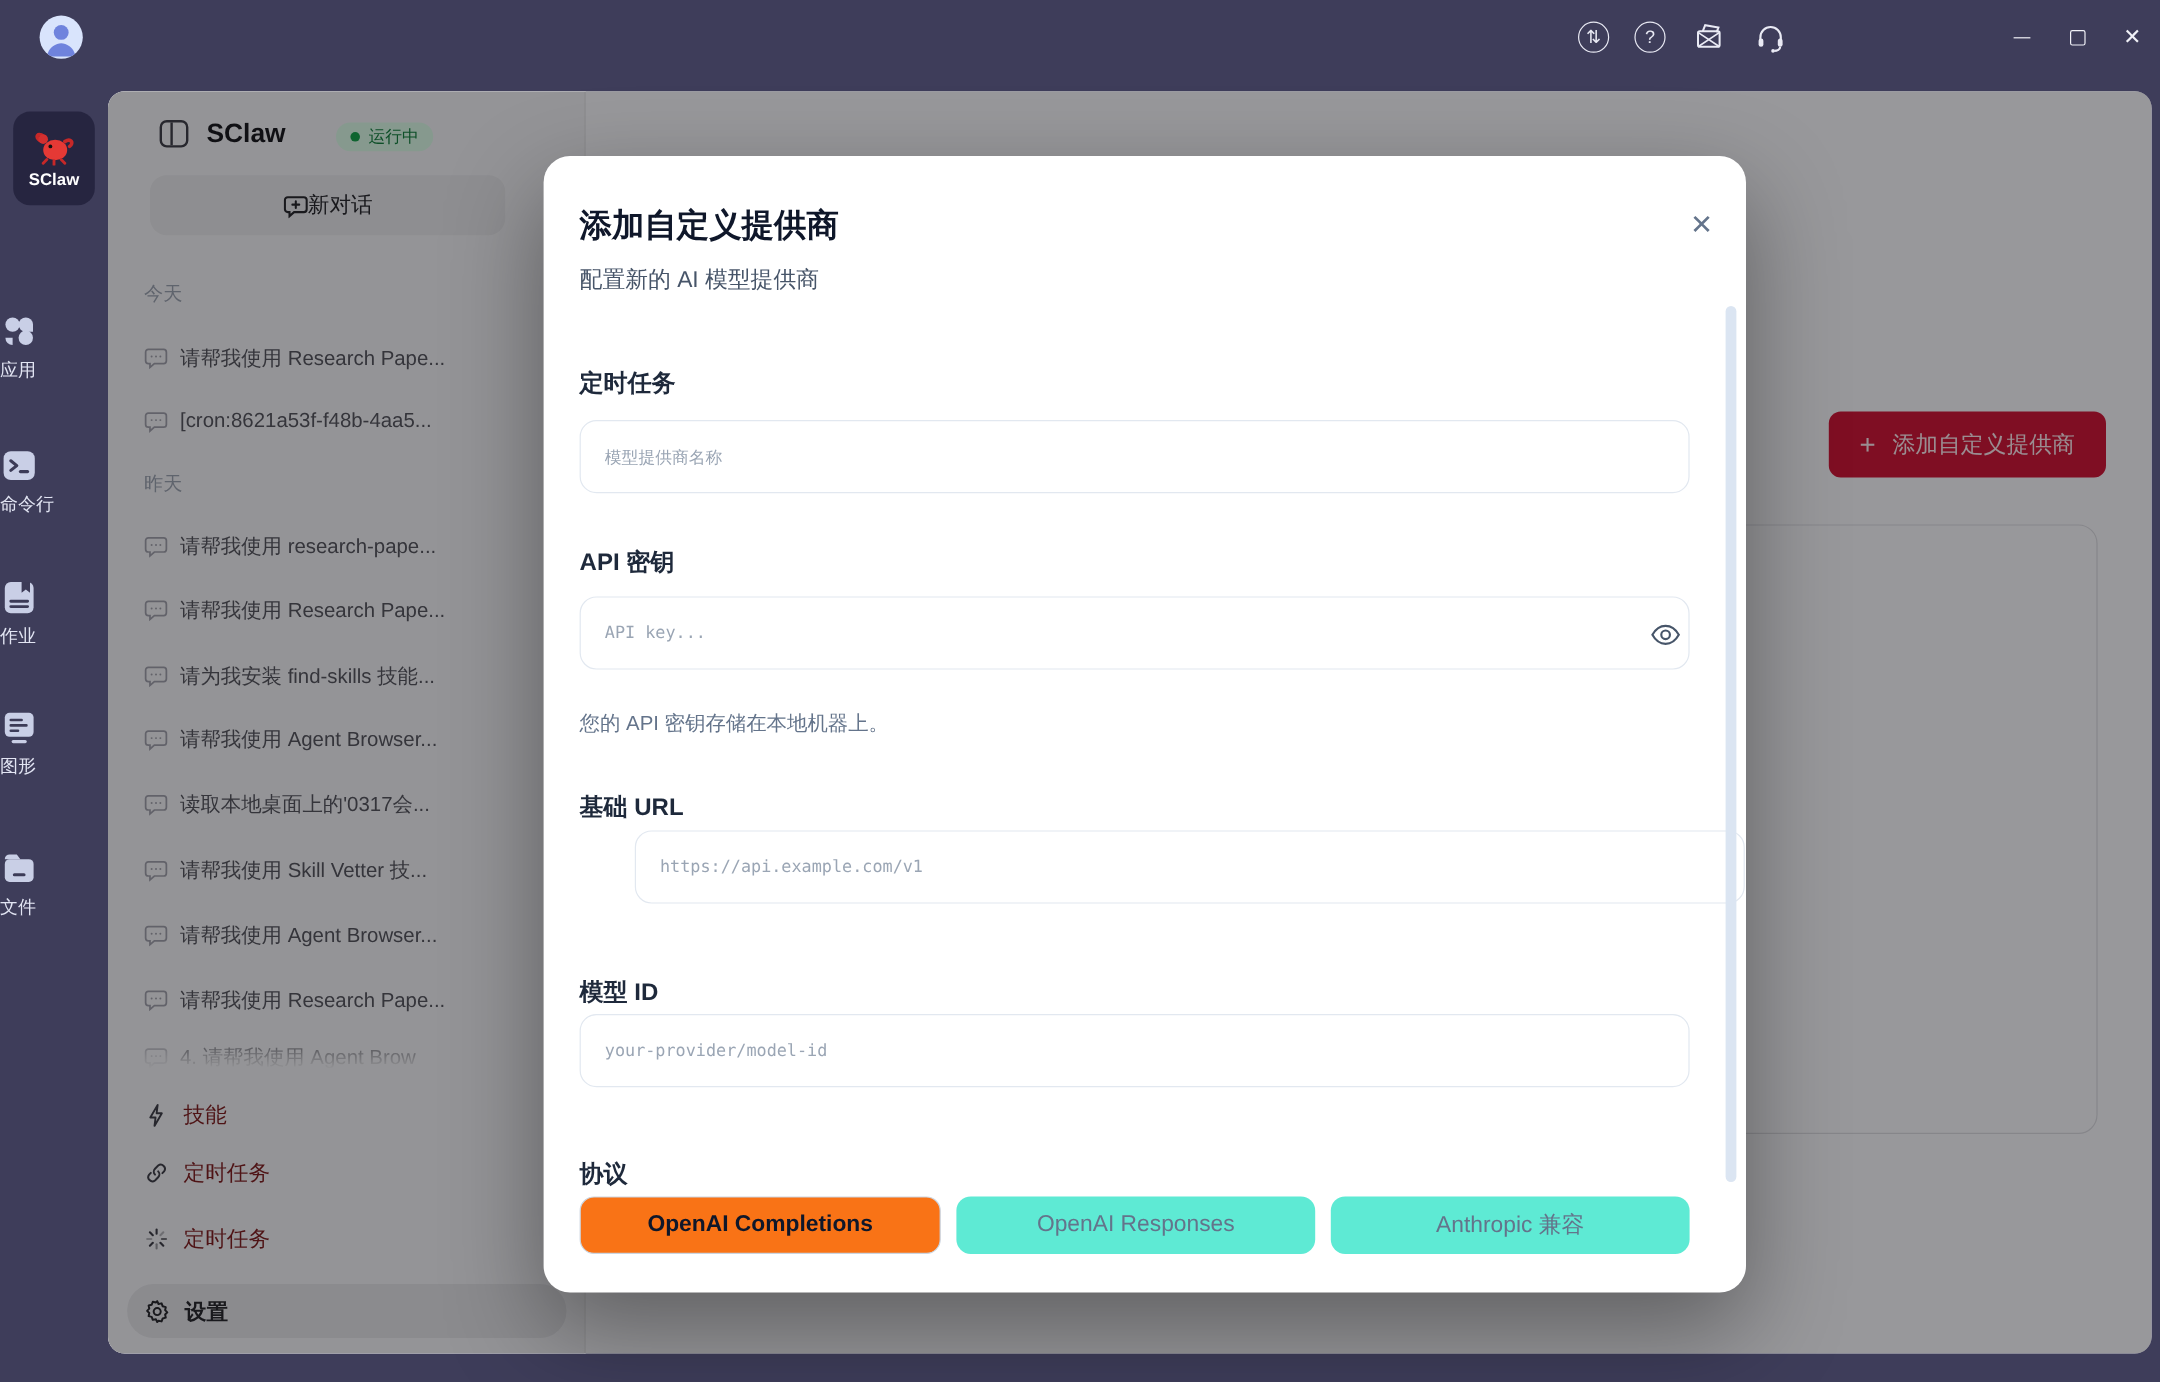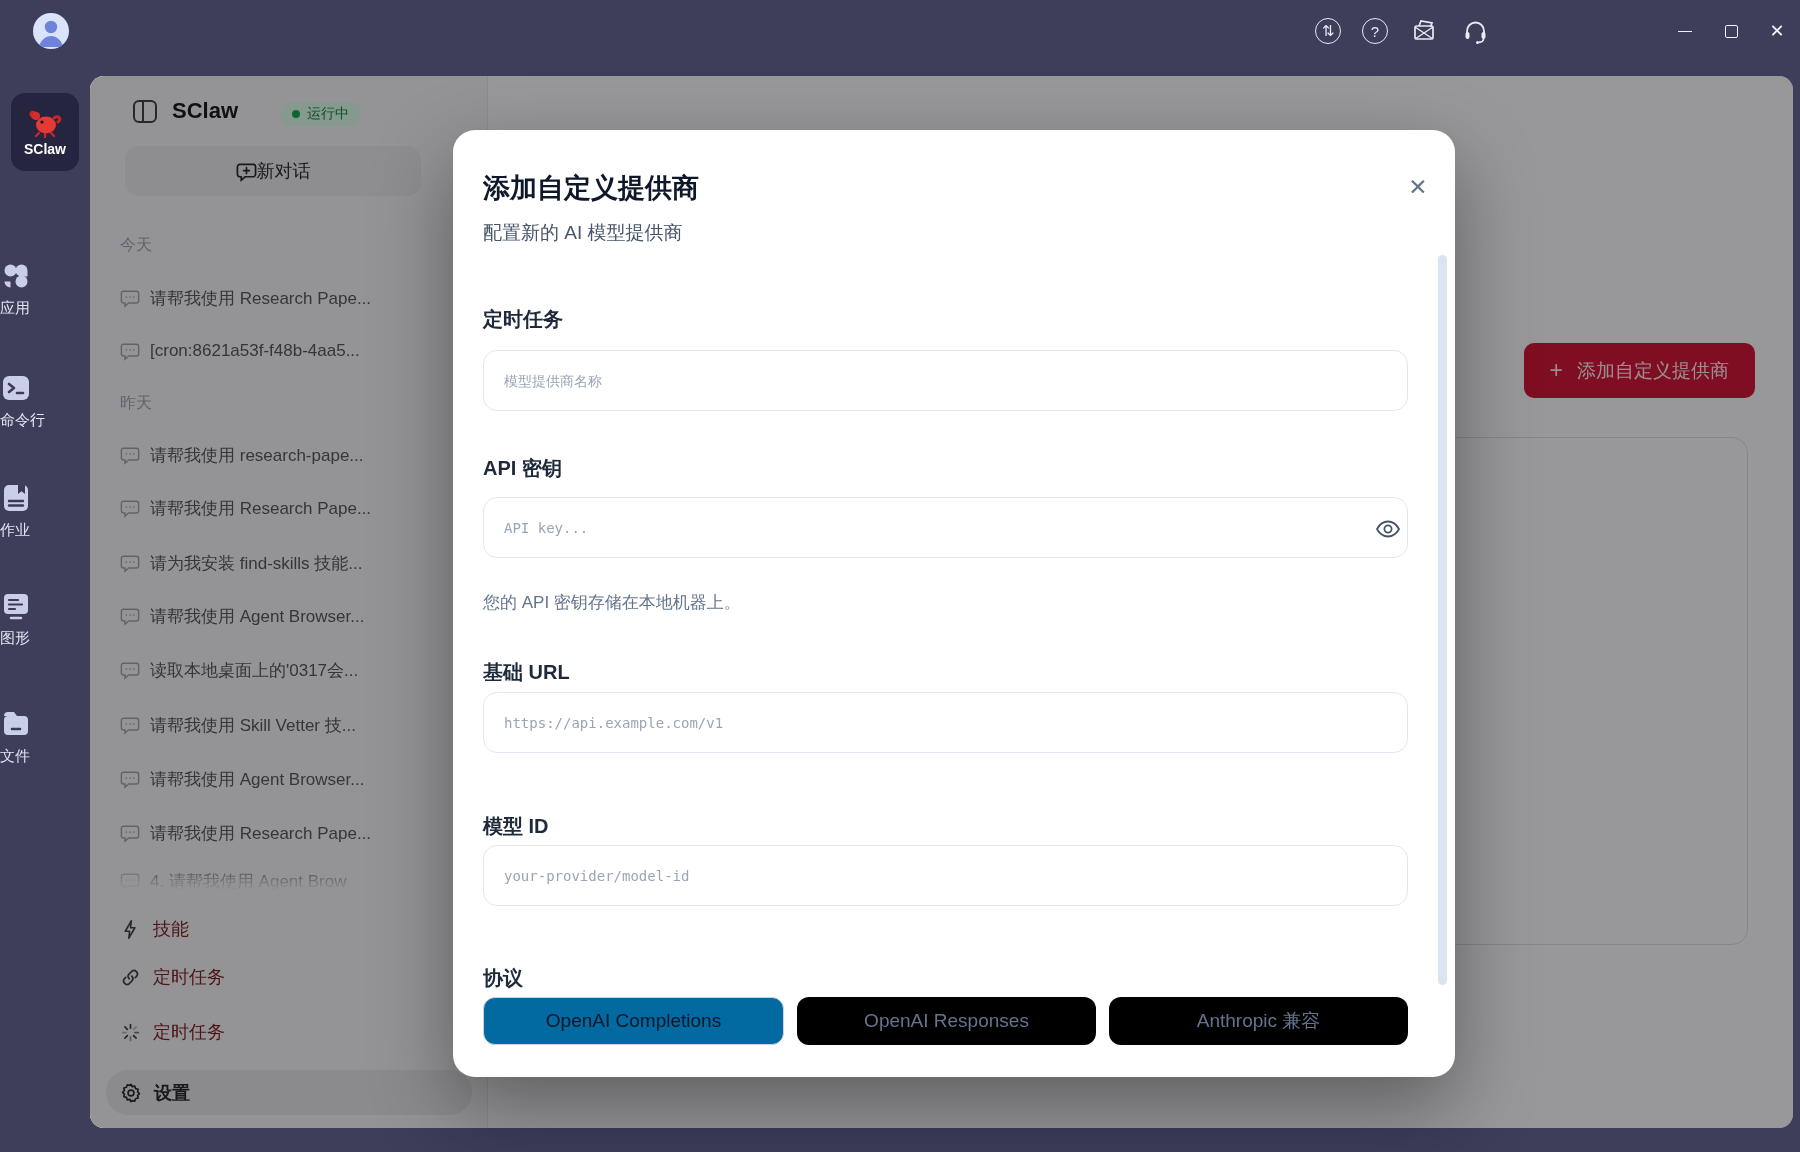--- a/index.html
+++ b/index.html
@@ -73,22 +73,22 @@
              justify-content:center; font-size:23px; color:#64748b; }
   .f-label { position:absolute; left:30px; font-size:20px; font-weight:bold; color:#1e293b; }
   .f-input { position:absolute; left:30px; width:925px; height:61px; border:1px solid #e2e8f0; border-radius:14px;
              padding:0 20px; font-size:14px; color:#1e293b; background:#fff; outline:none; }
   .f-input::placeholder { color:#9aa5b4; }
   .mono, .mono::placeholder { font-family:"DejaVu Sans Mono","Liberation Mono",monospace; }
   .f-note { position:absolute; left:30px; font-size:17px; color:#64748b; }
   .eye { position:absolute; left:920px; top:387px; width:30px; height:24px; display:flex; align-items:center; justify-content:center; }
   .proto-row { position:absolute; left:30px; top:867px; width:925px; height:48px; display:flex; gap:13px; }
   .proto-btn { flex:1; border-radius:12px; display:flex; align-items:center; justify-content:center; font-size:19px; }
-  .proto-sel { background:#0369a1; border:1.5px solid #cbd5e1; color:#0f172a; }
-  .proto-un { background:#000000; border:none; color:#64748b; }
+  .proto-sel { background:#f97316; border:1.5px solid #cbd5e1; color:#0f172a;font-weight:bold; }
+  .proto-un { background:#5eead4; border:none; color:#64748b; }
   .m-scroll { position:absolute; left:985px; top:125px; width:9px; height:730px; border-radius:5px; background:#dbe5f2; }
 </style>
 </head>
 <body>
 
 <div class="titlebar">
   <div class="avatar">
     <svg width="36" height="36" viewBox="0 0 36 36">
       <circle cx="18" cy="14" r="6.2" fill="#6f83dd"></circle>
       <path d="M6 34c1.5-8 8-11 12-11s10.5 3 12 11z" fill="#6f83dd"></path>
@@ -366,21 +366,21 @@
   <input class="f-input mono" style="top: 367px;" placeholder="API key...">
   <div class="eye">
     <svg width="26" height="22" viewBox="0 0 26 22" fill="none" stroke="#475569" stroke-width="1.8">
       <path d="M2 11 C5 5.5, 9 3.5, 13 3.5 S21 5.5, 24 11 C21 16.5, 17 18.5, 13 18.5 S5 16.5, 2 11z"></path>
       <circle cx="13" cy="11" r="3.6"></circle>
     </svg>
   </div>
   <div class="f-note" style="top:461px">您的 API 密钥存储在本地机器上。</div>
 
   <div class="f-label" style="top:529px">基础 URL</div>
-  <input class="f-input mono" style="top: 562px;" placeholder="https://api.example.com/v1">
+  <input class="f-input mono" style="top: 562px; margin-left: 46px;" placeholder="https://api.example.com/v1">
 
   <div class="f-label" style="top:683px">模型 ID</div>
   <input class="f-input mono" style="top: 715px;" placeholder="your-provider/model-id">
 
   <div class="f-label" style="top:835px">协议</div>
   <div class="proto-row">
     <button class="proto-btn proto-sel">OpenAI Completions</button>
     <button class="proto-btn proto-un">OpenAI Responses</button>
     <button class="proto-btn proto-un">Anthropic 兼容</button>
   </div>

